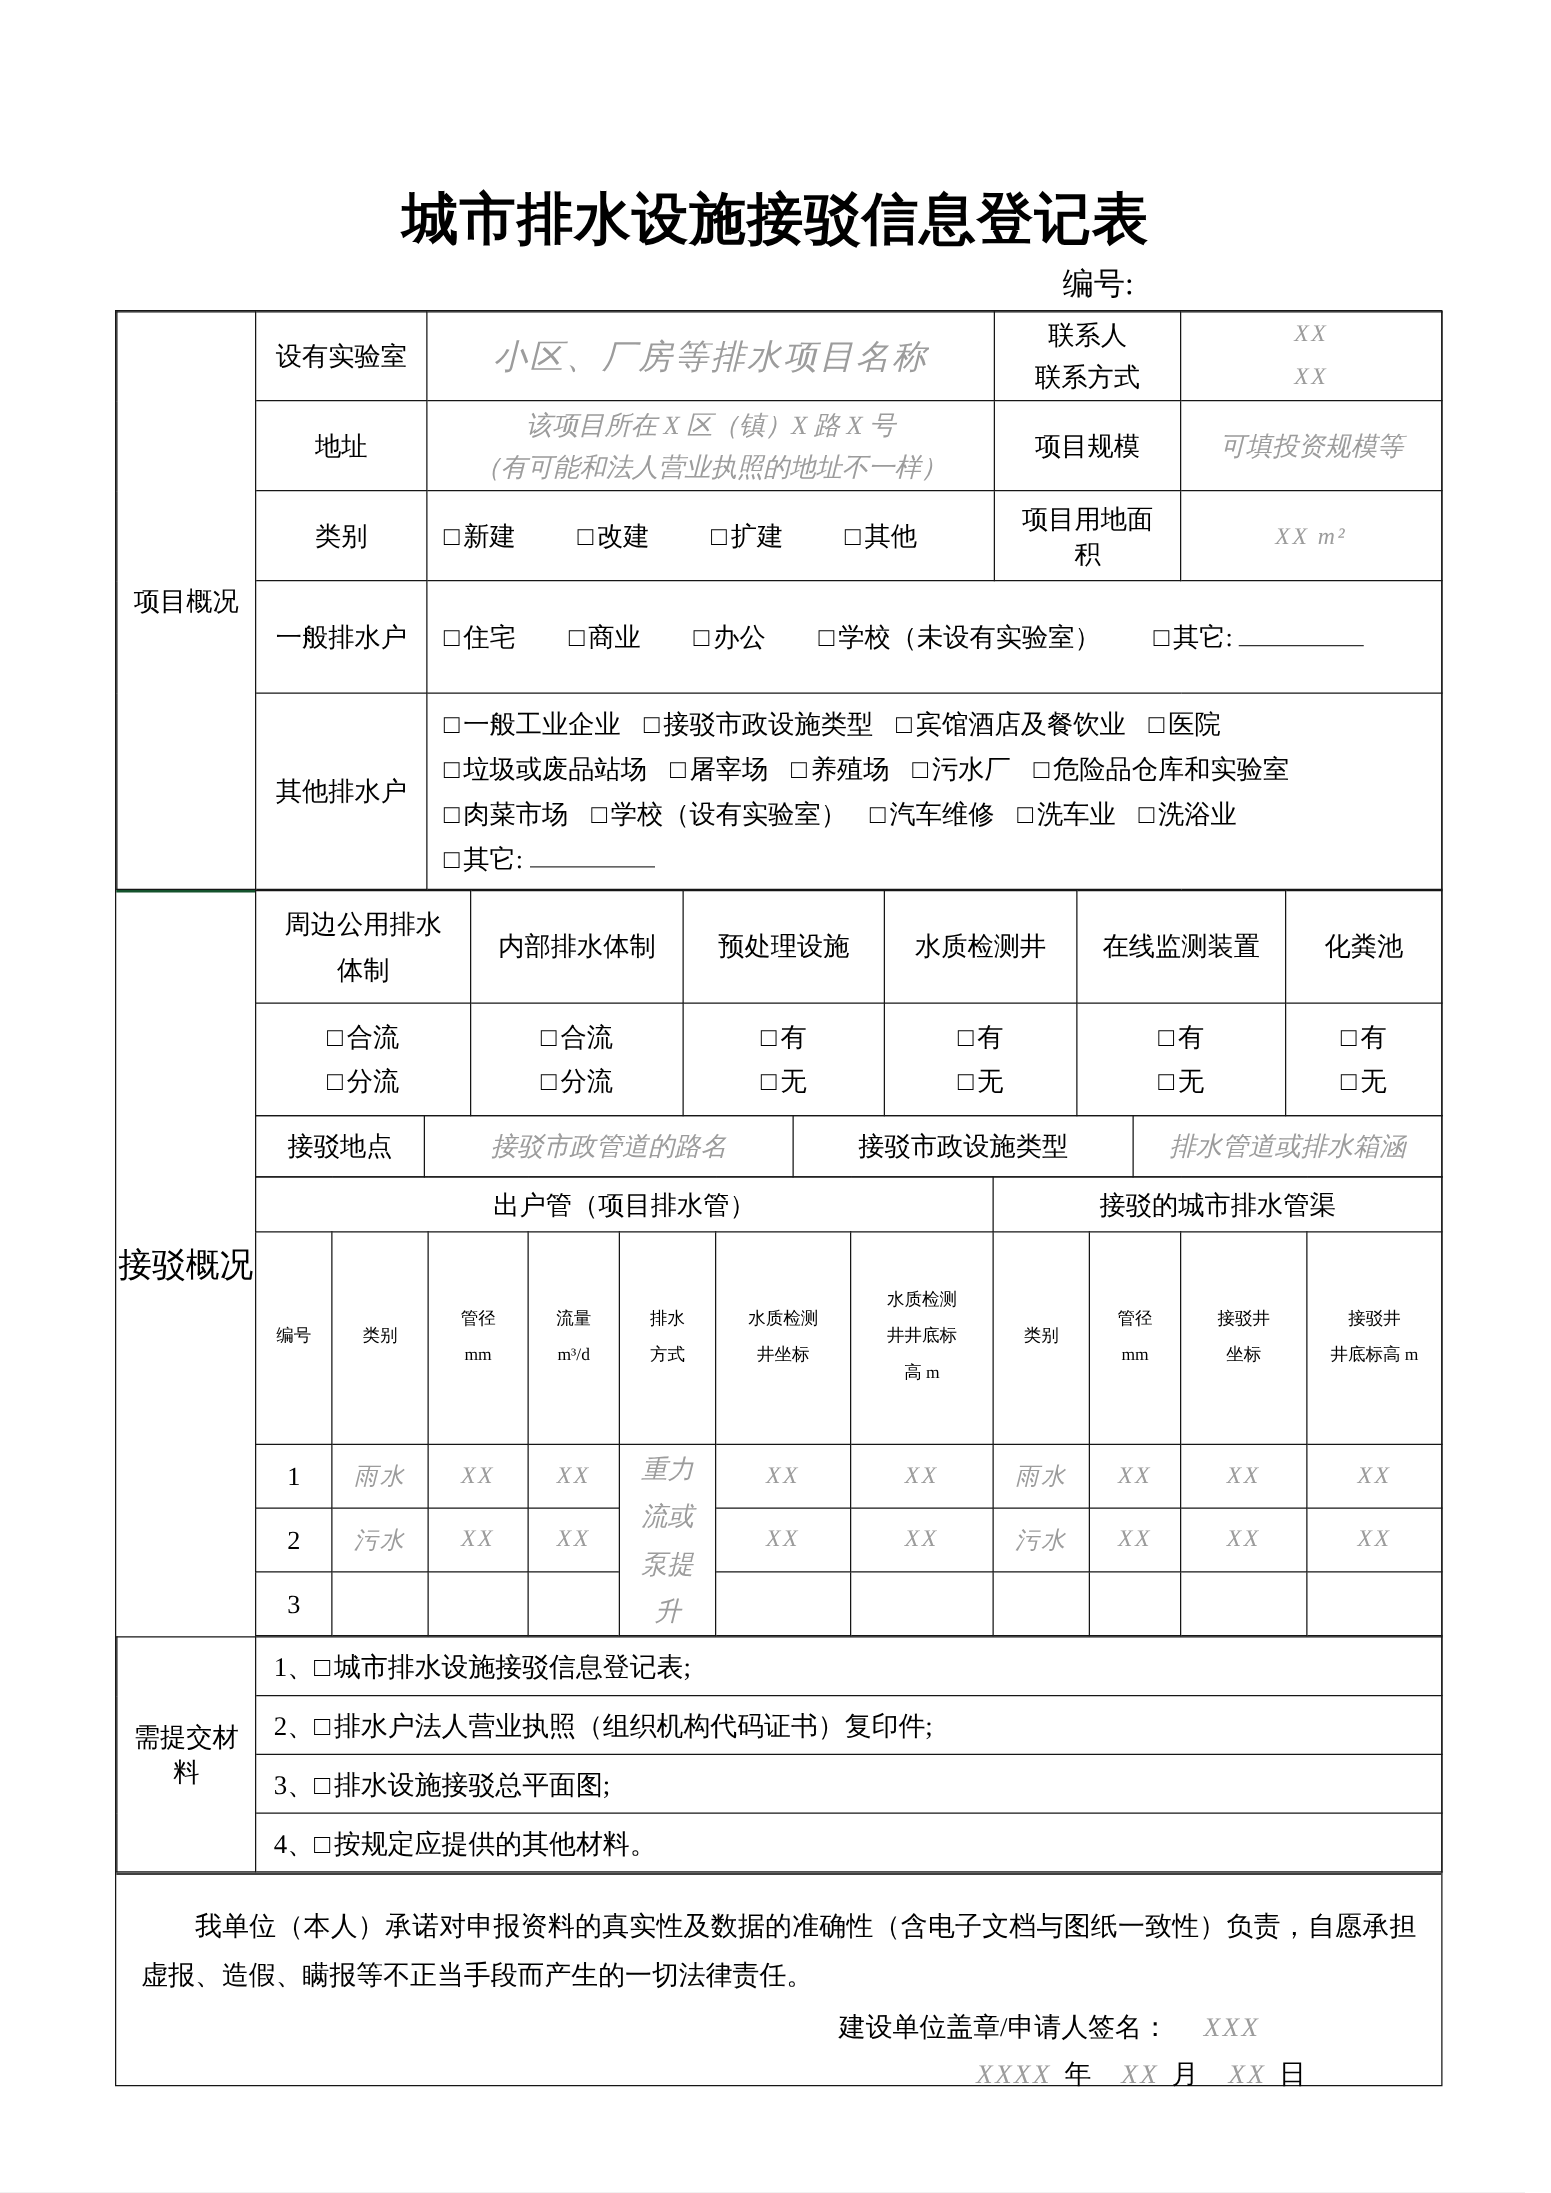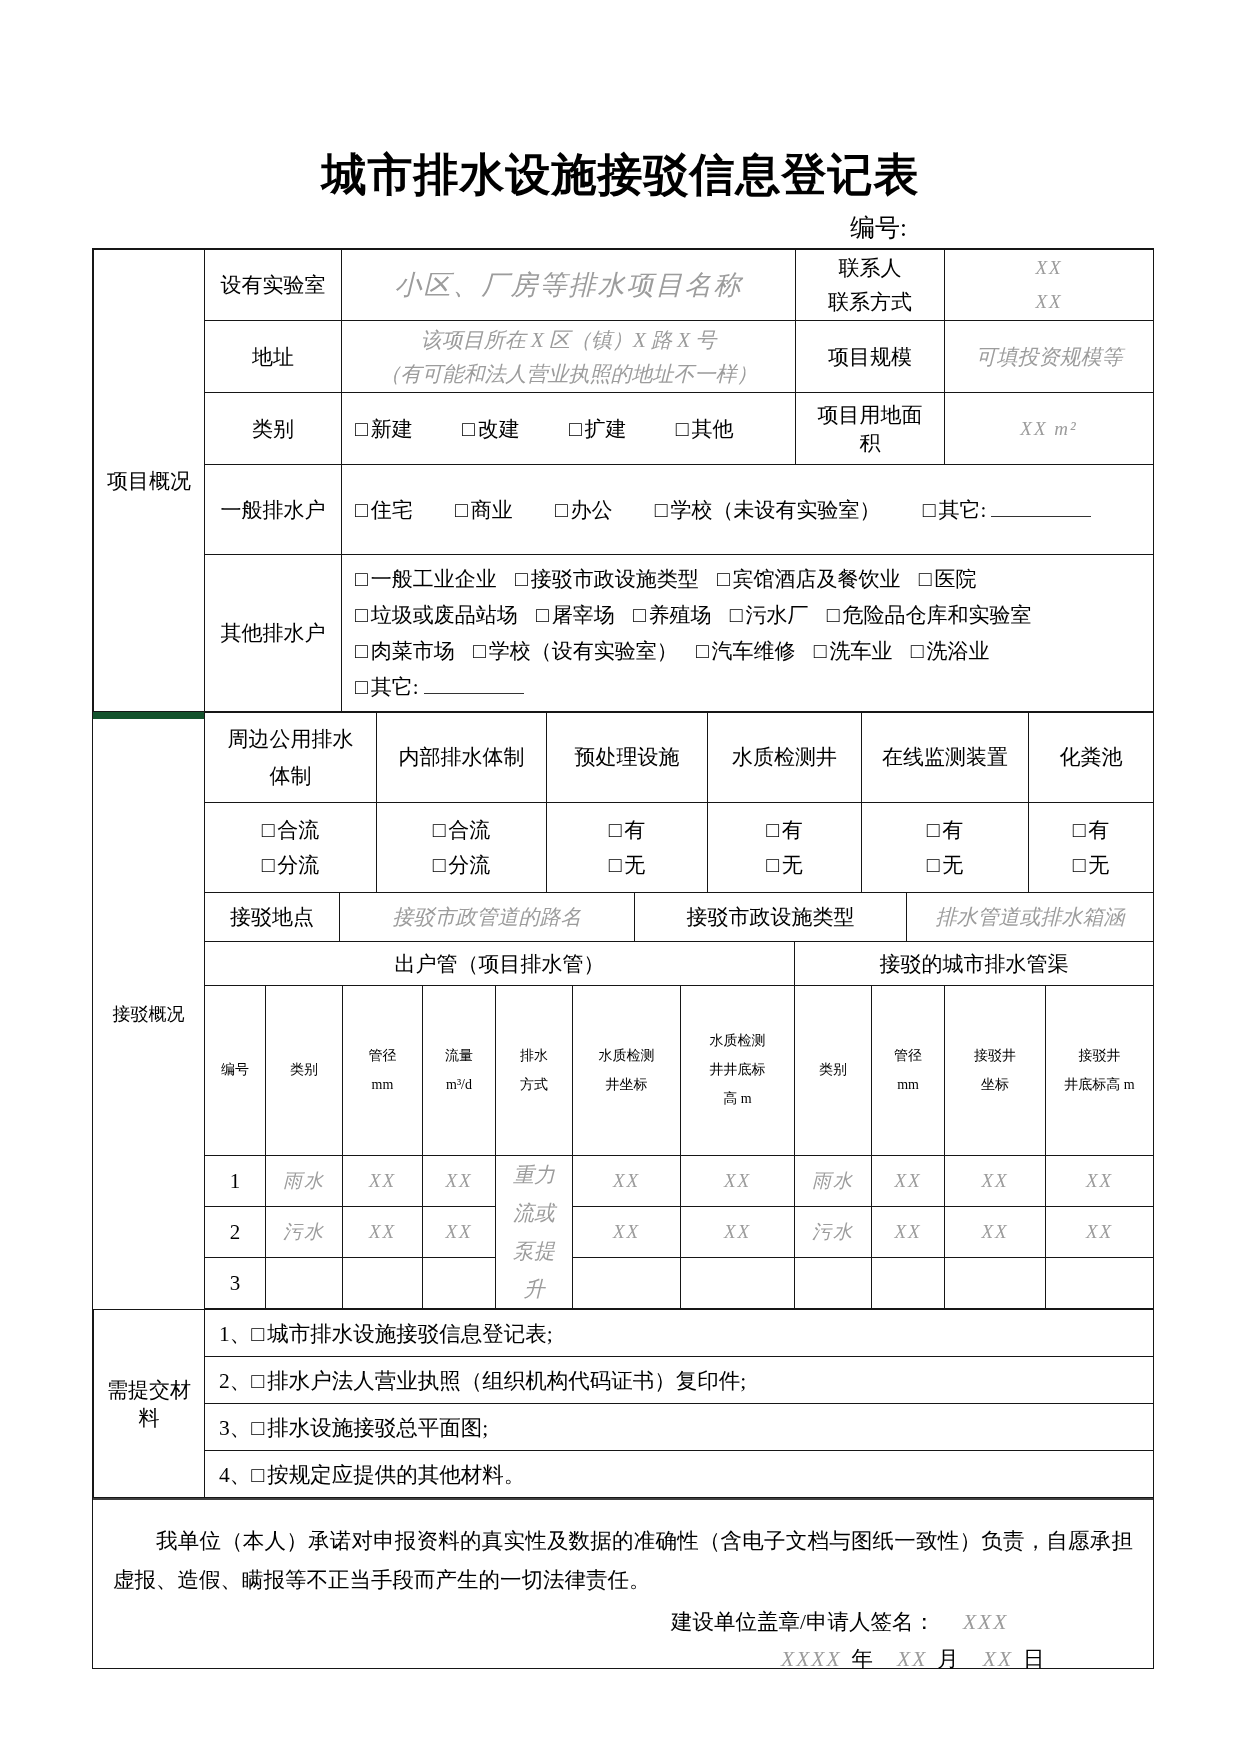--- a/index.html
+++ b/index.html
@@ -40,21 +40,21 @@
   .dense{line-height:36px;}
   .dense .opt{margin-right:13px;}
   .stack div{line-height:35px;}
   .hdr{font-size:21px;line-height:1.75;}
   .subhdr{font-size:14px;line-height:2.05;}
   .h71{height:71px;}.h72{height:72px;}.h90{height:90px;}.h97{height:97px;}
   .h49{height:49px;}.h44{height:44px;}.h170{height:170px;}.h46{height:46px;}.h47{height:47px;}
   .sec-flex{display:flex;}
   .side-label{
     width:111px;min-width:111px;display:flex;align-items:center;justify-content:center;
-    font-size:18px;text-align:center;border-top:7px solid #14532d;
+    font-size:27px;text-align:center;border-top:2px solid #14532d;
   }
   .sec-body{flex:1;min-width:0;}
   .sec-body table + table{margin-top:-1px;}
   .mode-cell{line-height:38px;padding:0 15px;text-align:center;}
   .item-cell{padding-left:14px;font-size:21.5px;text-align:left;}
   .decl{padding:16px 20px 0 20px;font-size:21.5px;}
   .decl p{margin:6px 0 0 0;text-indent:2em;line-height:39px;text-align:justify;}
   .sig-line{margin-top:4px;padding-left:558px;line-height:36px;}
   .sig-line .ph{margin-left:28px;letter-spacing:2px;}
   .date-line{padding-left:668px;line-height:38px;}

